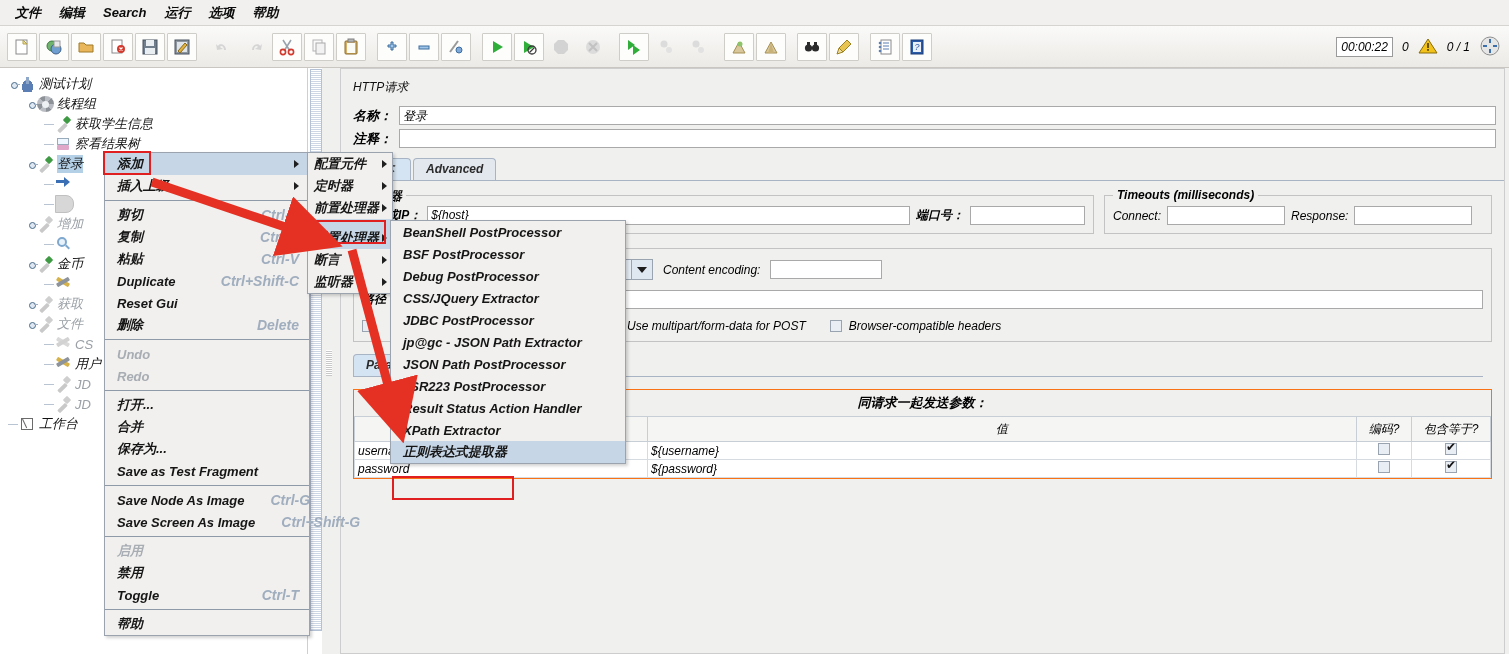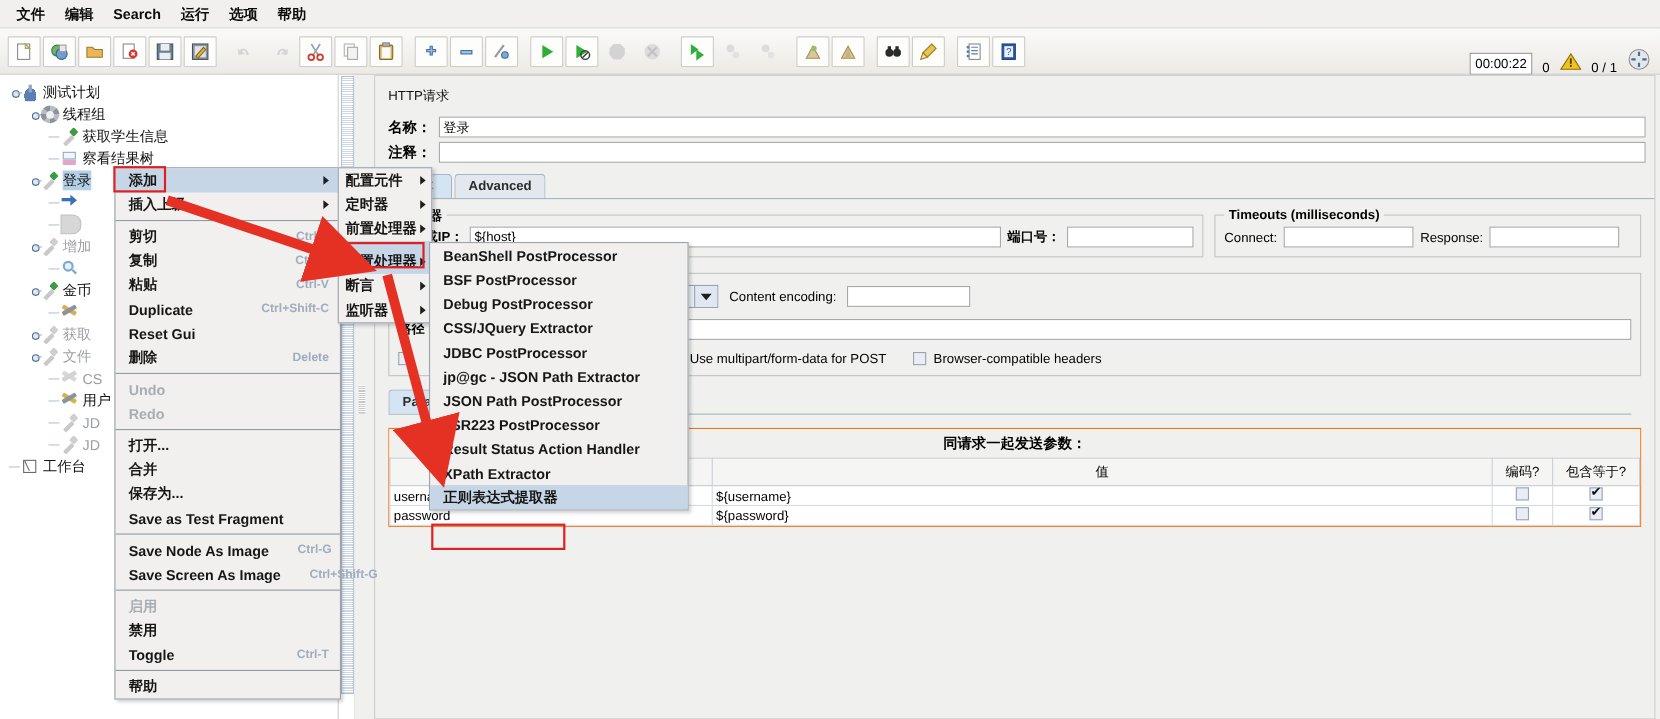--- a/index.html
+++ b/index.html
@@ -1,35 +1,35 @@
 <!DOCTYPE html>
 <html><head>
 <meta charset="utf-8">
 <style>
   html,body{margin:0;padding:0;}
   body{
     width:1509px;height:654px;overflow:hidden;position:relative;
     font-family:"Liberation Sans","DejaVu Sans",sans-serif;
     font-size:12px;color:#000;background:#fff;
   }
-  .app{position:absolute;inset:0;background:#f0f0ef;}
+  .app{position:absolute;inset:0;background:#f0f0ef;font-style:italic;}
 
   
   .menubar{position:absolute;left:0;top:0;width:1509px;height:26px;
     background:#f1f0ee;border-bottom:1px solid #d6d4d0;display:flex;align-items:center;padding-left:6px;box-sizing:border-box;}
   .menubar .mi{font-size:13px;font-weight:bold;color:#0b0b0b;padding:3px 9px;cursor:default;}
 
   
   .toolbar{position:absolute;left:0;top:26px;width:1509px;height:42px;
     background:linear-gradient(#fafaf9,#eceae6);border-bottom:1px solid #c9c6c1;display:flex;align-items:center;box-sizing:border-box;}
   .tbtn{width:28px;height:26px;margin:0 1px;border:1px solid #cfcdc8;background:#fdfdfc;
         display:flex;align-items:center;justify-content:center;border-radius:1px;position:relative;overflow:hidden;}
   .tbtn.flat{border:1px solid transparent;background:transparent;}
   .sep{width:9px;}
-  .status{position:absolute;right:4px;top:0;height:42px;display:flex;align-items:flex-end;gap:9px;padding-right:4px;padding-left:36px;}
+  .status{position:absolute;right:4px;top:0;height:42px;display:flex;align-items:center;gap:9px;padding-right:4px;padding-left:36px;}
   .timer{border:1px solid #9a9a9a;background:#fff;padding:2px 4px;font-size:12px;font-family:"Liberation Sans",sans-serif;}
   .errcount{font-size:12px;}
   .ratio{font-size:12px;}
 
   
   .left{position:absolute;left:0;top:68px;width:322px;height:586px;background:#fff;border-right:1px solid #b6b6b6;overflow:hidden;}
   .lscroll{position:absolute;right:0;top:0;width:14px;height:586px;background:#fff;border-left:1px solid #cfcfcf;}
   .lscroll .thumb{position:absolute;left:2px;top:1px;width:10px;height:560px;
      background:repeating-linear-gradient(#fff,#fff 1px,#cdd6e4 1px,#cdd6e4 2px);border:1px solid #b4c0d4;}
   .splitter{position:absolute;left:322px;top:68px;width:14px;height:586px;background:#f0f0ef;}
@@ -102,21 +102,21 @@
   .ptab{margin:8px 12px 0 12px;border:1px solid #f97316;background:#fff;}
   .ptab .cap{height:26px;display:flex;align-items:center;justify-content:center;background:#f0f0ef;font-size:13px;font-weight:bold;}
   .ptab table{border-collapse:collapse;width:100%;font-size:12px;}
   .ptab th{background:#f5f5f4;border:1px solid #c8ced6;font-weight:normal;height:22px;}
   .ptab td{border:1px solid #d6dbe2;height:17px;padding:0 3px;}
   .ptab td.c{text-align:center;}
 
   
   .menu{position:absolute;background:#f1f0ee;border:1px solid #9aa3ae;box-shadow:2px 2px 3px rgba(0,0,0,.18);z-index:40;}
   .menu .row{height:22px;display:flex;align-items:center;padding:0 10px 0 12px;font-size:13px;font-weight:bold;color:#161616;white-space:nowrap;}
-  .menu .row .acc{margin-left:auto;padding-left:26px;font-size:11px;font-weight:bold;color:#9fadbe;}
+  .menu .row .acc{margin-left:auto;padding-left:26px;font-size:14px;font-weight:bold;color:#9fadbe;}
   .menu .row .sub{margin-left:auto;padding-left:20px;}
   .menu .row .sub i{display:block;width:0;height:0;border-top:4px solid transparent;border-bottom:4px solid transparent;border-left:5px solid #1f1f1f;}
   .menu .row.dis{color:#a8adb4;}
   .menu .row.hl{background:#c6d6e6;}
   .menu .div{height:1px;margin:3px 0;background:#8f9aa8;}
   .redbox{position:absolute;border:2px solid #e02020;box-sizing:border-box;z-index:60;pointer-events:none;}
 
   
   .arrowsvg{position:absolute;left:0;top:0;width:1509px;height:654px;z-index:70;pointer-events:none;}
 </style>

